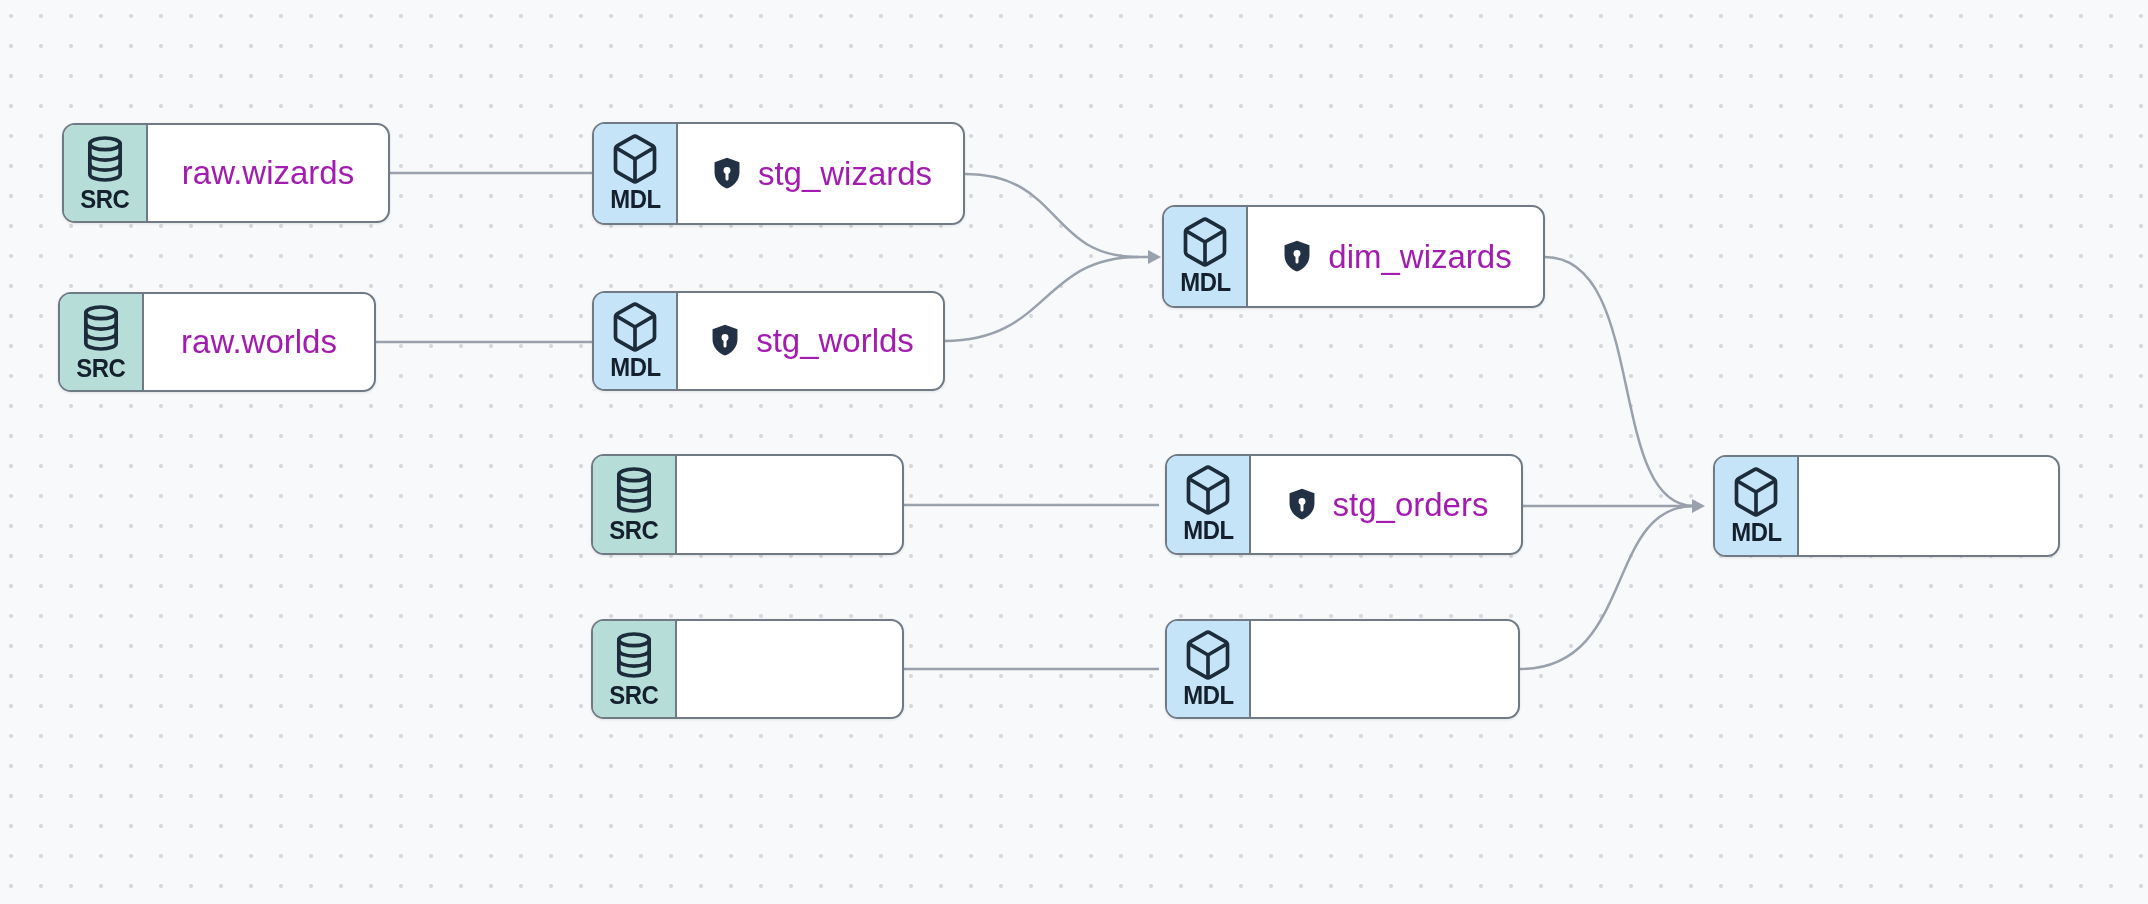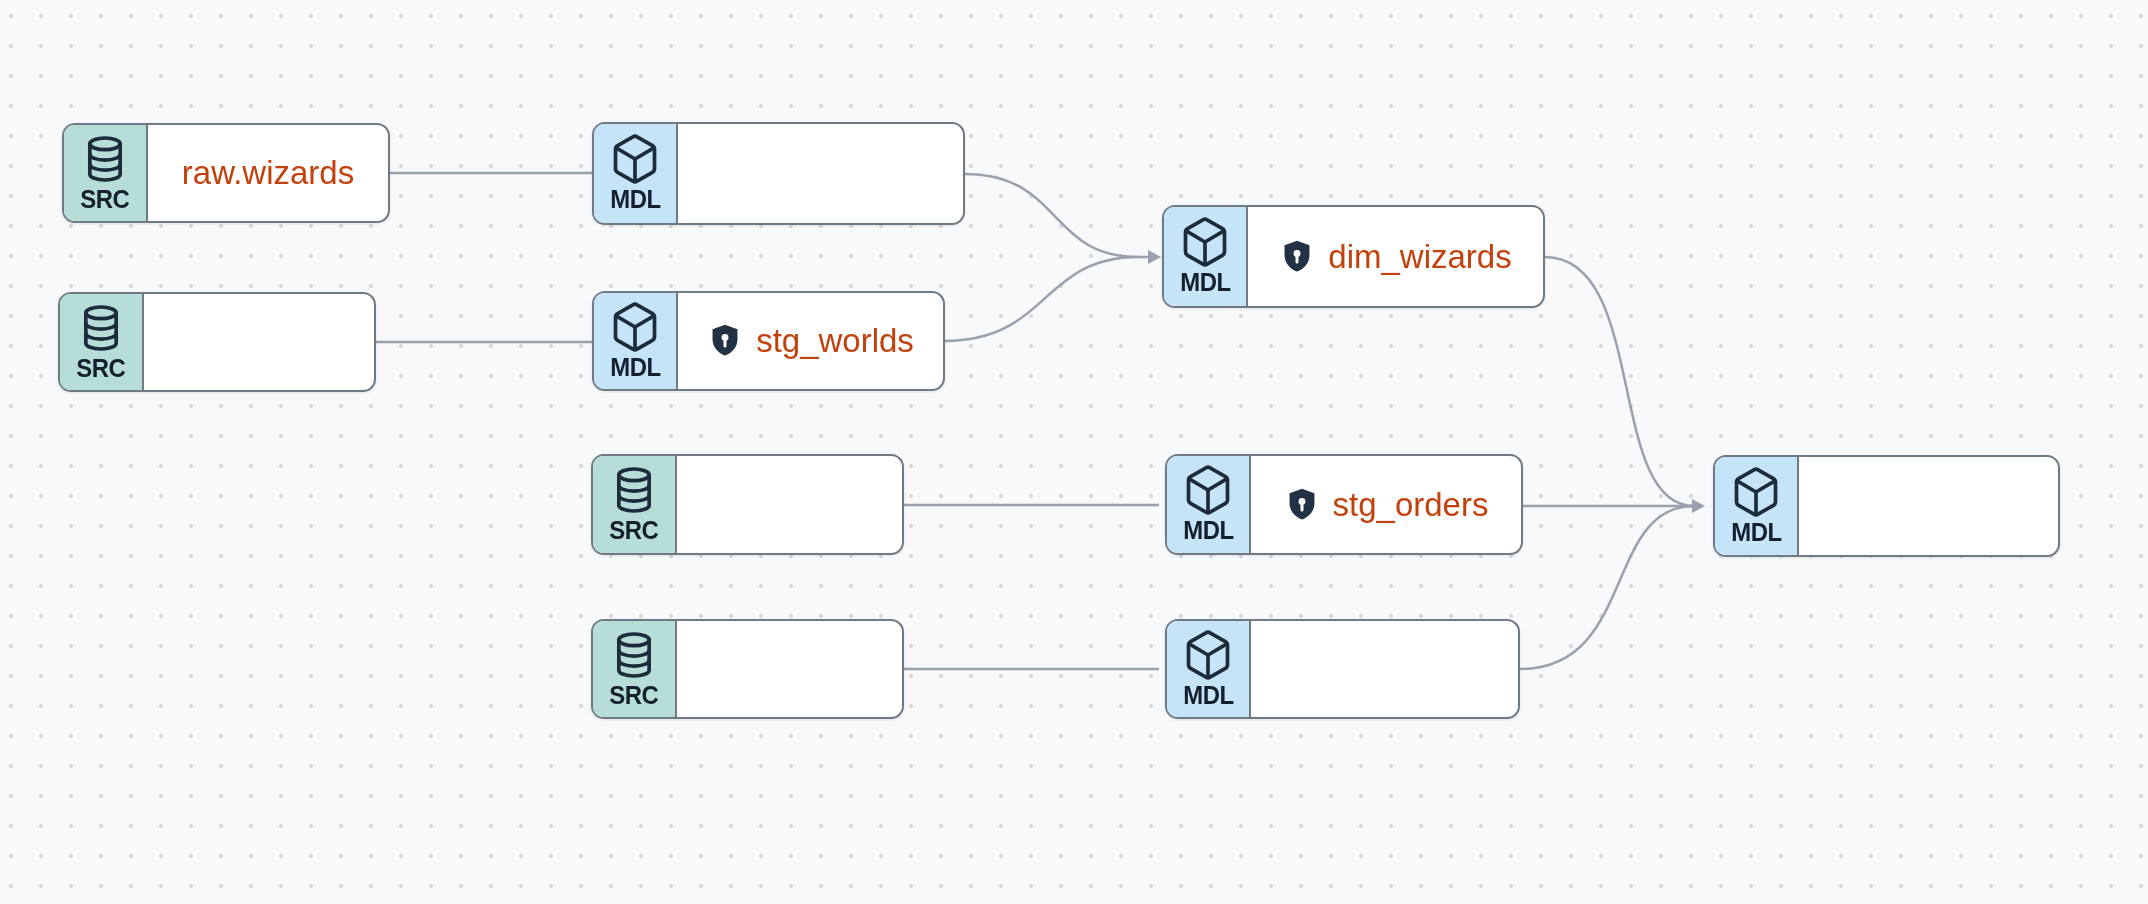--- a/index.html
+++ b/index.html
@@ -50,21 +50,21 @@
     line-height:1.05;
   }
   .node-body{
     flex:1;
     display:flex;
     align-items:center;
     justify-content:center;
     gap:13px;
     padding:0 18px;
     font-size:33px;
-    color:#c2410c;
+    color:#a21caf;
     white-space:nowrap;
   }
   .type-icon{width:52px;height:52px;display:block;}
   .shield{width:36px;height:38px;display:block;flex:0 0 auto;}
 </style>
 </head>
 <body>
 
 <div id="canvas">
   <svg id="edge-layer" width="2148" height="904" viewBox="0 0 2148 904" xmlns="http://www.w3.org/2000/svg">
@@ -97,30 +97,41 @@
       </div>
       <div class="node" style="left: 592px; top: 122px; width: 373px; height: 103px;">
         <div class="node-badge mdl">
           <svg class="type-icon" viewBox="0 0 24 24" fill="none" stroke="#1d2c3b" stroke-width="1.7" stroke-linecap="round" stroke-linejoin="round">
       <path d="M21 16.5v-9a1.9 1.9 0 0 0-.95-1.64l-7.1-4.1a1.9 1.9 0 0 0-1.9 0l-7.1 4.1A1.9 1.9 0 0 0 3 7.5v9a1.9 1.9 0 0 0 .95 1.64l7.1 4.1a1.9 1.9 0 0 0 1.9 0l7.1-4.1A1.9 1.9 0 0 0 21 16.5z"></path>
       <polyline points="3.3,6.9 12,12 20.7,6.9"></polyline>
       <line x1="12" y1="22" x2="12" y2="12"></line>
     </svg>
           <span class="badge-label">MDL</span>
         </div>
+        <div class="node-body">
+          <svg class="shield" viewBox="0 0 24 25" fill="none">
+      <path d="M12 1.6l8.3 3.1v6.6c0 5.1-3.5 9-8.3 10.9C7.2 20.3 3.7 16.4 3.7 11.3V4.7z" fill="#223144"></path>
+      <circle cx="12" cy="10.1" r="2.3" fill="#ffffff"></circle>
+      <path d="M11 11.8h2v4a1 1 0 0 1-2 0z" fill="#ffffff"></path>
+    </svg>
+          <span>stg_wizards</span>
+        </div>
       </div>
       <div class="node" style="left: 58px; top: 292px; width: 318px; height: 100px;">
         <div class="node-badge src">
           <svg class="type-icon" viewBox="0 0 24 24" fill="none" stroke="#1d2c3b" stroke-width="1.7" stroke-linecap="round" stroke-linejoin="round">
       <ellipse cx="12" cy="5" rx="7" ry="2.7"></ellipse>
       <path d="M19 5v14c0 1.5-3.1 2.7-7 2.7S5 20.5 5 19V5"></path>
       <path d="M19 9.8c0 1.5-3.1 2.7-7 2.7S5 11.3 5 9.8"></path>
       <path d="M19 14.4c0 1.5-3.1 2.7-7 2.7s-7-1.2-7-2.7"></path>
     </svg>
           <span class="badge-label">SRC</span>
+        </div>
+        <div class="node-body">
+          <span>raw.worlds</span>
         </div>
       </div>
       <div class="node" style="left: 592px; top: 291px; width: 353px; height: 100px;">
         <div class="node-badge mdl">
           <svg class="type-icon" viewBox="0 0 24 24" fill="none" stroke="#1d2c3b" stroke-width="1.7" stroke-linecap="round" stroke-linejoin="round">
       <path d="M21 16.5v-9a1.9 1.9 0 0 0-.95-1.64l-7.1-4.1a1.9 1.9 0 0 0-1.9 0l-7.1 4.1A1.9 1.9 0 0 0 3 7.5v9a1.9 1.9 0 0 0 .95 1.64l7.1 4.1a1.9 1.9 0 0 0 1.9 0l7.1-4.1A1.9 1.9 0 0 0 21 16.5z"></path>
       <polyline points="3.3,6.9 12,12 20.7,6.9"></polyline>
       <line x1="12" y1="22" x2="12" y2="12"></line>
     </svg>
           <span class="badge-label">MDL</span>

